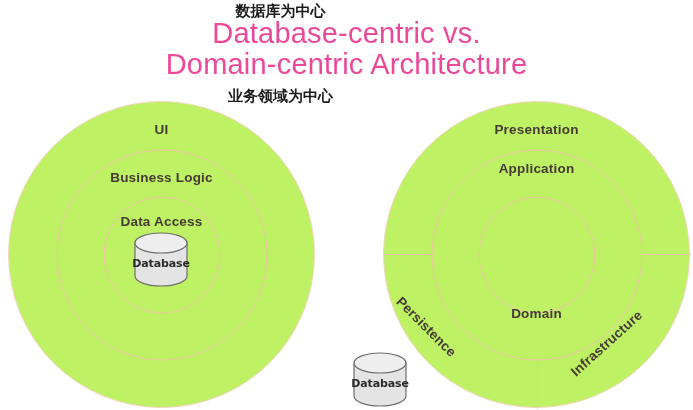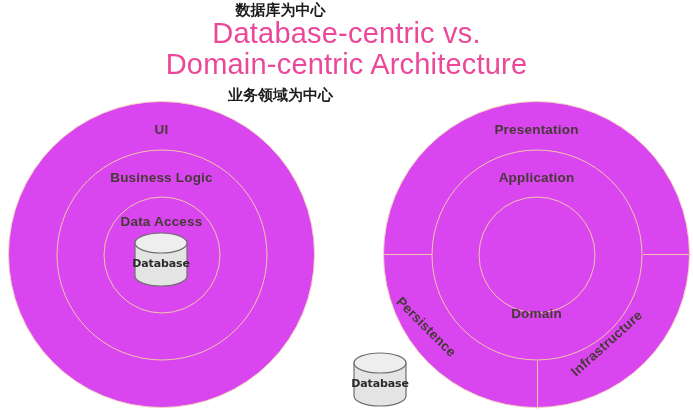--- a/index.html
+++ b/index.html
@@ -16,30 +16,30 @@
     position:absolute;left:0;top:18px;width:693px;text-align:center;
     pointer-events:none;
   }
   .title-line{
     color:#ec4899;font-size:29px;line-height:31px;font-weight:300;
     letter-spacing:.2px;white-space:nowrap;
   }
   .cn-note{
     position:absolute;width:561px;text-align:center;
     color:#1d1d1d;font-size:15px;font-weight:700;line-height:17px;
-    font-family:Liberation Serif, serif;
+    font-family:Liberation Sans, sans-serif;
     white-space:nowrap;
   }
   .cn-top{top:2px;}
   .cn-bottom{top:87px;}
 
   
   .circle{
     position:absolute;border-radius:50%;
-    background:#d946ef;
+    background:#bef264;
     box-sizing:border-box;
   }
   .ring{
     position:absolute;border-radius:50%;
     border:1px solid #f2c4ab;
     box-sizing:border-box;
     left:50%;top:50%;transform:translate(-50%,-50%);
     background:transparent;
   }
   .outer-edge{border:1px solid #f6d3c1;}
@@ -108,21 +108,21 @@
   <div class="circle outer-edge" style="left:383px;top:101px;width:307px;height:307px;">
 
     <div class="ring" style="width:211px;height:211px;"></div>
     <div class="ring" style="width:117px;height:117px;"></div>
 
     <div class="divider div-h" style="left:0px;top:152px;width:48px;"></div>
     <div class="divider div-h" style="left:259px;top:152px;width:48px;"></div>
     <div class="divider div-v" style="left:153px;top:259px;height:48px;"></div>
 
     <div class="ring-label" style="top:20px;">Presentation</div>
-    <div class="ring-label" style="top:68px;">Application</div>
+    <div class="ring-label" style="top:59px;">Application</div>
     <div class="ring-label" style="top:156px;margin-top:48px;">Domain</div>
 
     <div class="sector-label" style="left:20px;top:192px;transform:rotate(45deg);transform-origin:left top;">Persistence</div>
 
     <div class="sector-label" style="left:184px;top:266px;transform:rotate(-42deg);transform-origin:left top;">Infrastructure</div>
   </div>
 
   <div class="db" style="left:350px;top:352px;width:60px;height:55px;">
     <svg width="60" height="55" viewBox="0 0 60 55" aria-hidden="true">
       <path d="M4 11 L4 44 A26 10 0 0 0 56 44 L56 11 Z" fill="#e4e4e4" stroke="#6f6f6f" stroke-width="1.2"></path>

